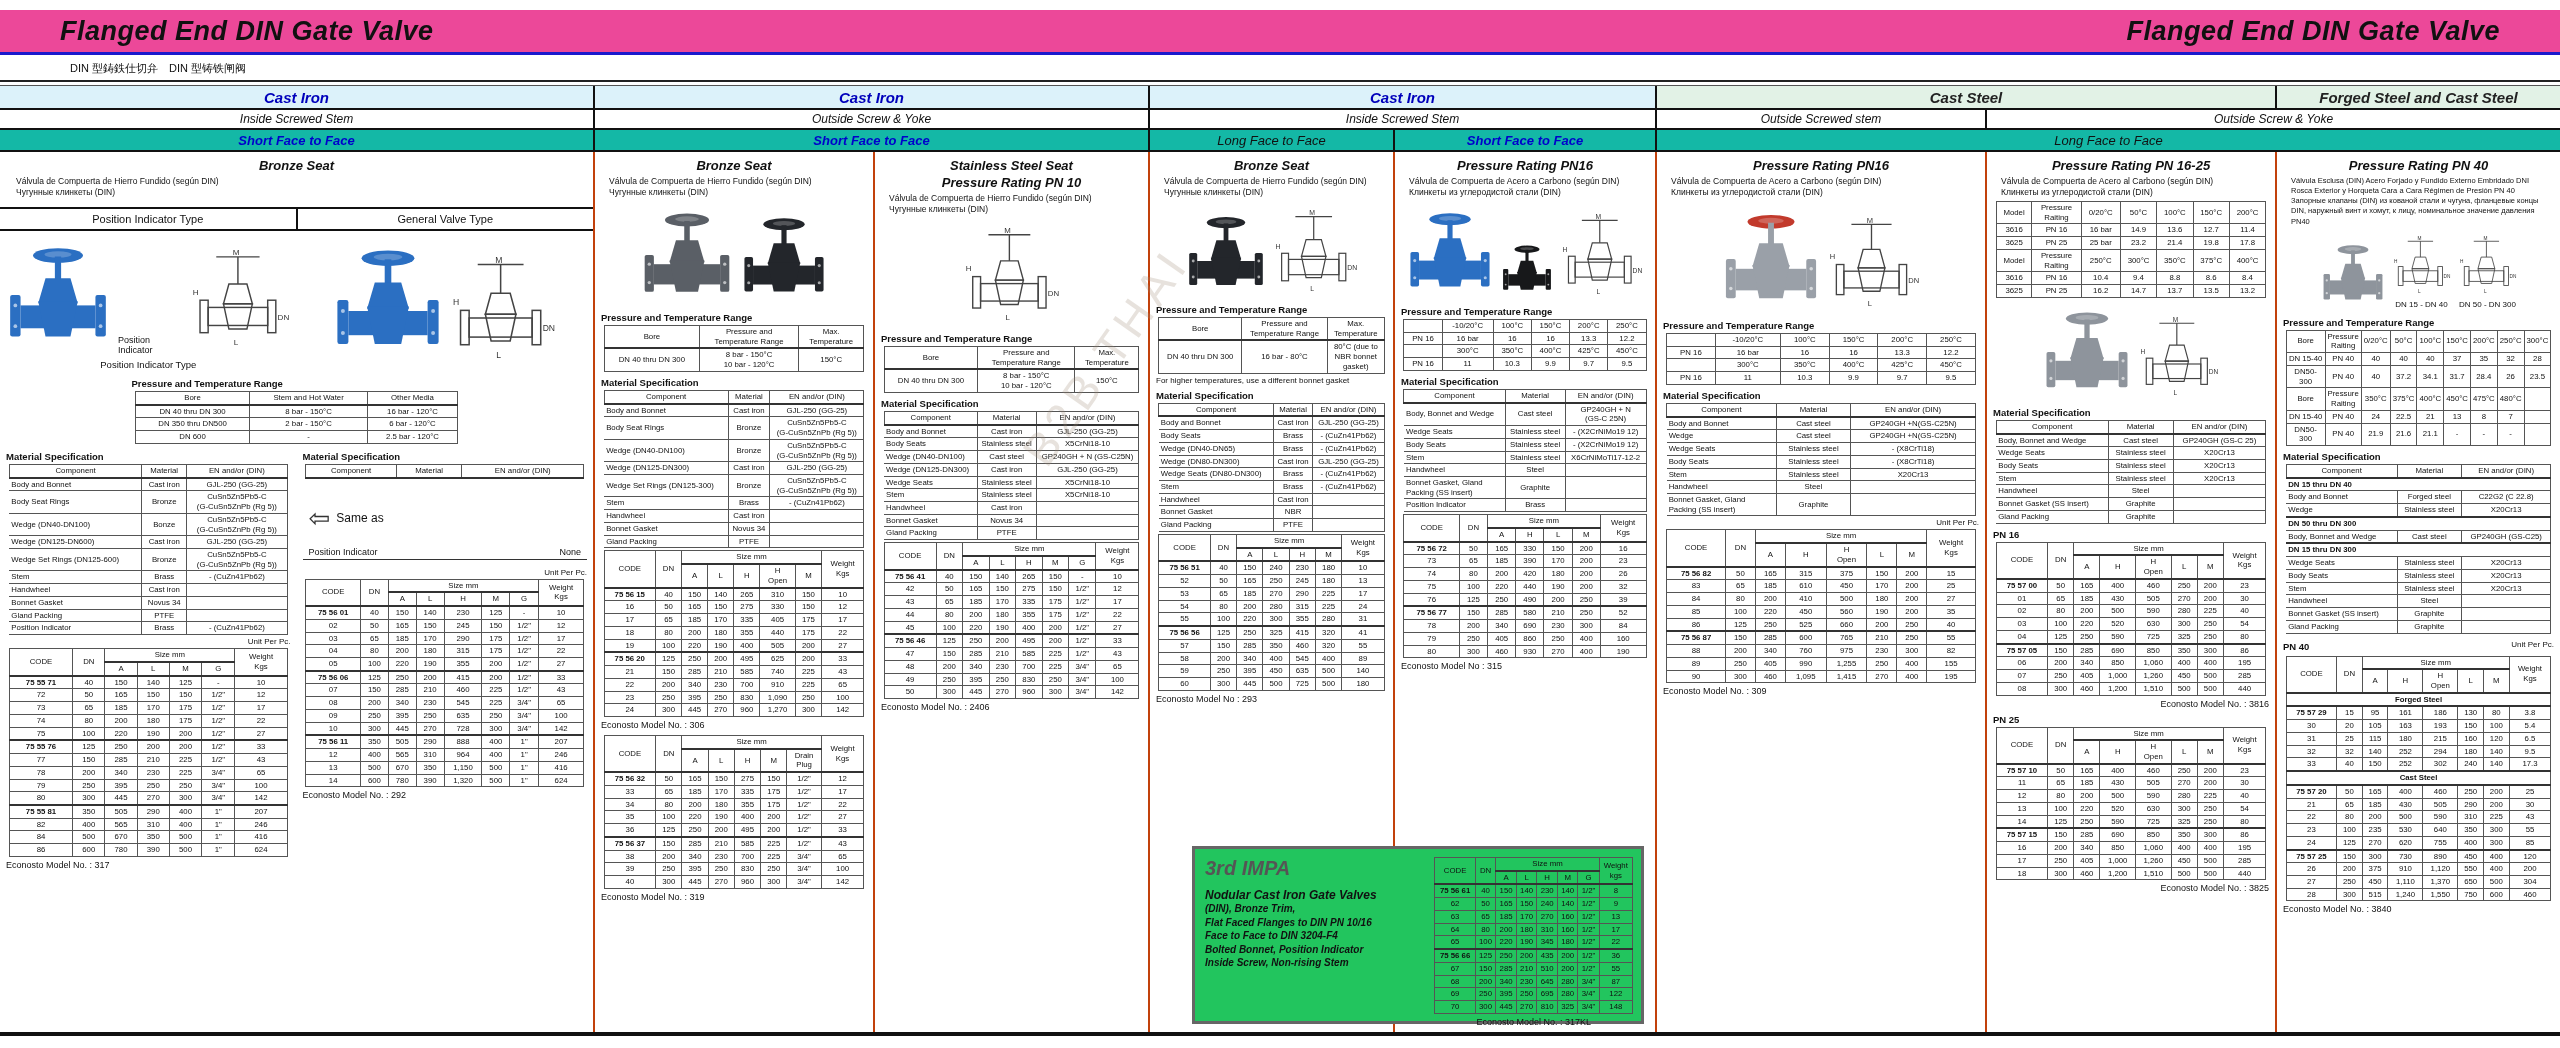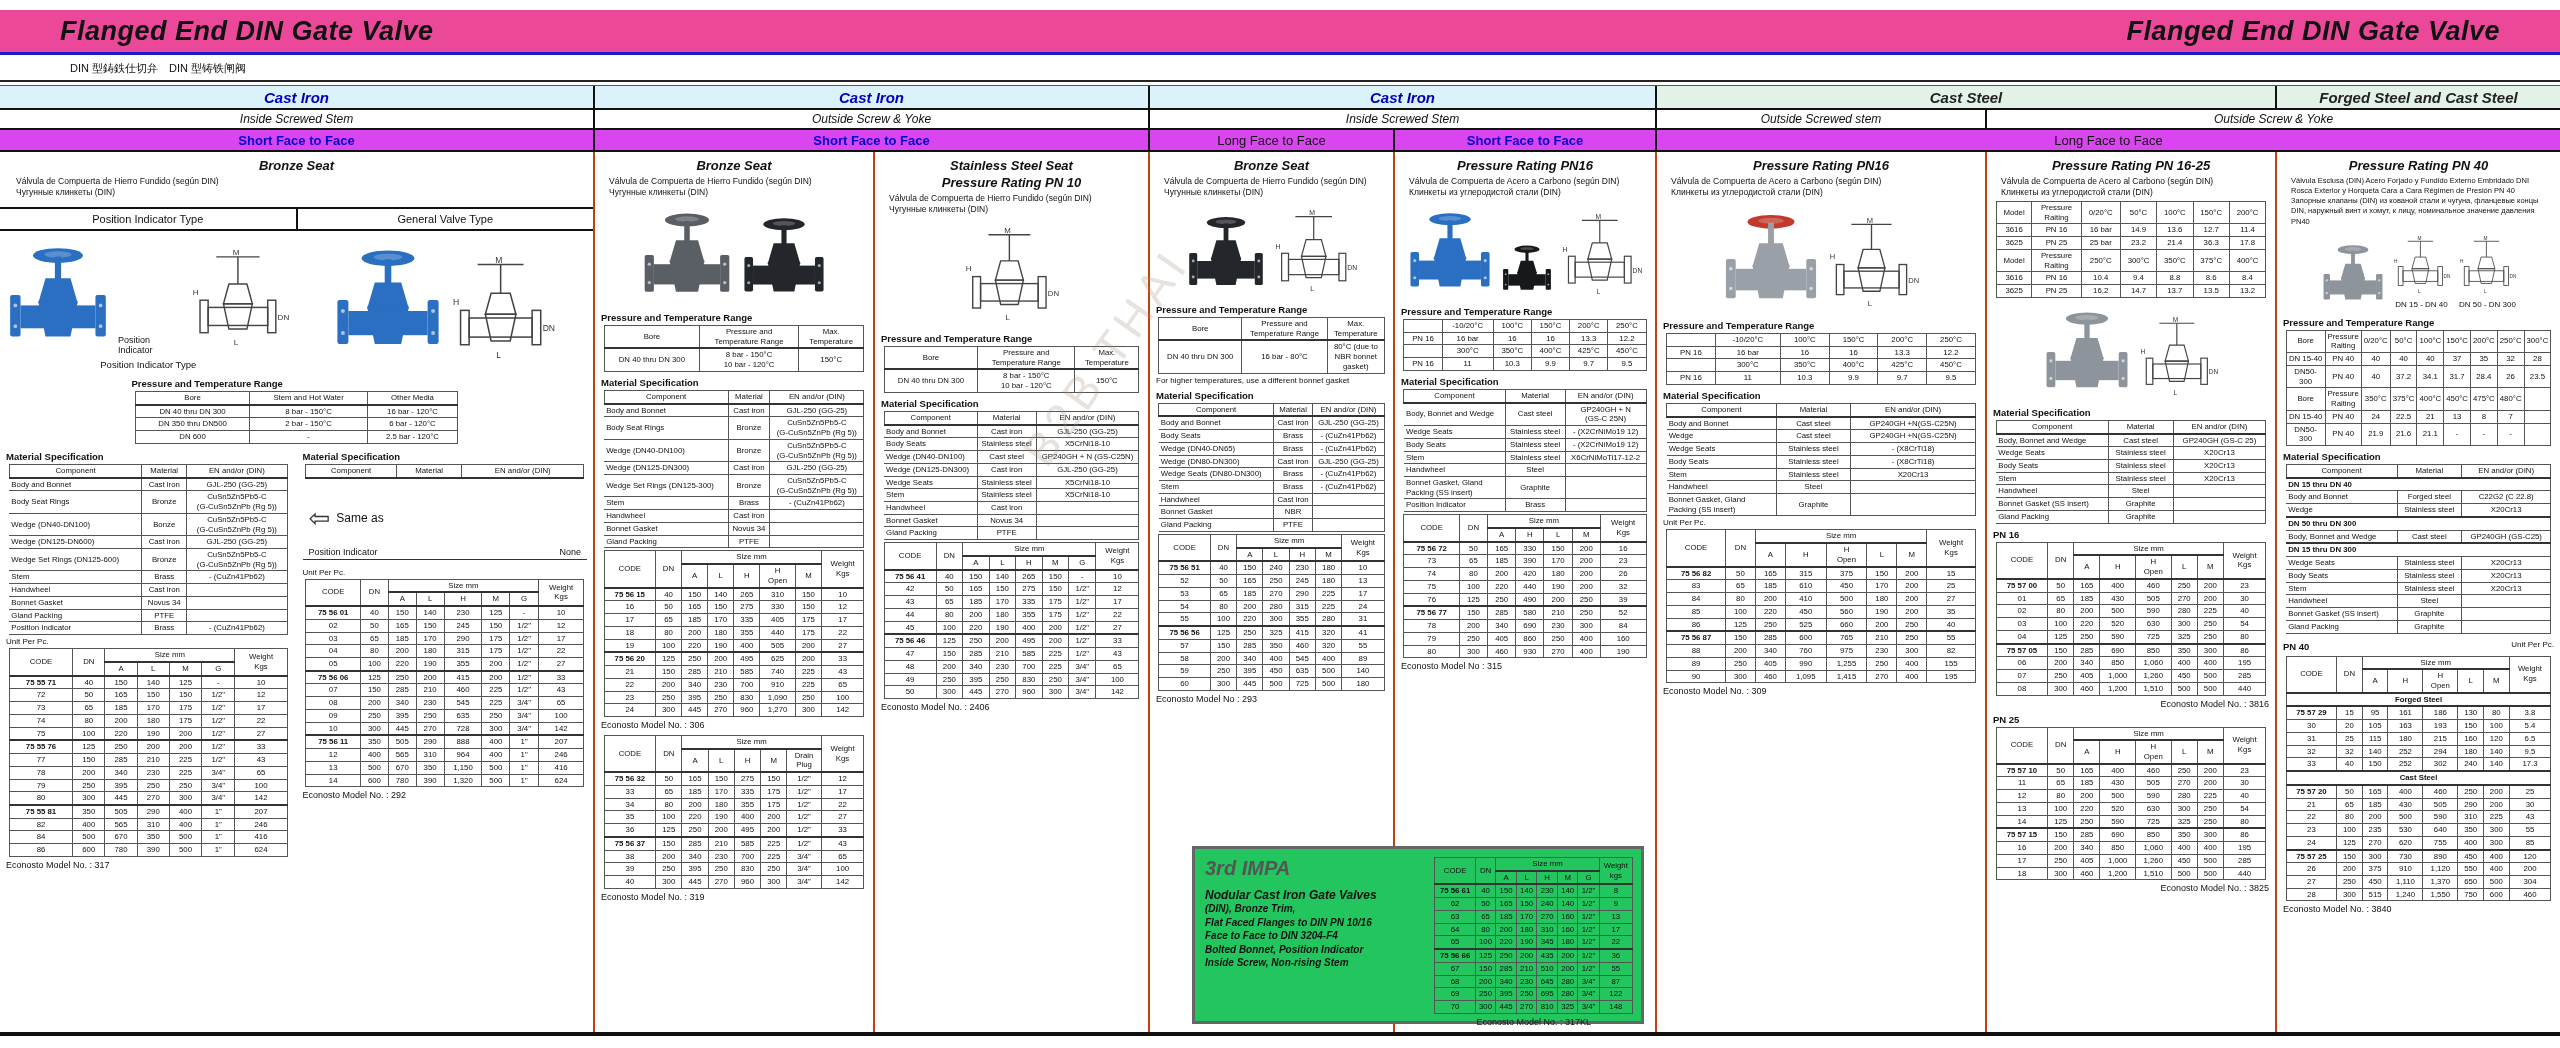--- a/index.html
+++ b/index.html
@@ -17,35 +17,35 @@
   .hcell{display:flex;align-items:center;justify-content:center;
          border-right:2px solid #111;box-sizing:border-box;}
   .hcell:last-child{border-right:none;}
   .r1{height:22px;}
   .r1 .hcell{font-size:15px;font-weight:bold;font-style:italic;}
   .bg-ci{background:#dcf2fa;color:#0000bb;}
   .bg-cs{background:#e2f2e6;color:#222;}
   .r2{height:18px;}
   .r2 .hcell{font-size:12px;font-style:italic;background:#fff;}
   .r3{height:20px;}
-  .r3 .hcell{font-size:13px;background:#d946ef;}
+  .r3 .hcell{font-size:13px;font-style:italic;background:#14b8a6;}
   .blue{color:#0000cc;font-weight:bold;}
   
   .content{display:flex;height:884px;border-bottom:4px solid #111;box-sizing:border-box;}
   .grp,.col{box-sizing:border-box;border-right:2px solid #c2410c;overflow:hidden;position:relative;}
   .col{padding:4px 6px;}
   .grp{padding:0;}
   .seathead{border-bottom:2px solid #111;padding:4px 8px 6px;text-align:center;}
   .ttl{font-weight:bold;font-style:italic;font-size:13px;text-align:center;margin:2px 0;}
   .desc{font-size:8.5px;text-align:left;line-height:1.35;margin:3px 8px 2px;}
   .subhdr{display:flex;border-bottom:2px solid #111;}
   .subhdr div{flex:1;text-align:center;font-size:11px;padding:4px 0;border-right:2px solid #111;}
   .subhdr div:last-child{border-right:none;border-radius:9px;}
   .sec{font-weight:bold;font-size:9.5px;margin:5px 0 2px;}
-  .unit{font-size:8px;margin:2px 0;}
+  .unit{font-size:8px;text-align:right;margin:2px 0;}
   .eco{font-size:9px;margin:3px 0 5px;}
   .note{font-size:8px;margin:2px 0;}
   table.tb{border-collapse:collapse;margin:2px auto;width:98%;}
   .tb th,.tb td{border:1px solid #555;padding:1px 2px;font-size:7.8px;
       text-align:center;white-space:pre-line;line-height:1.25;}
   .tb thead th{border-bottom:2px solid #333;font-weight:normal;}
   table.ms td:first-child{text-align:left;}
   table.ms td{border-left:none;border-right:1px solid #555;}
   .code-strong{font-weight:bold;}
   tr.grpline td{border-top:2px solid #333;}
@@ -1784,21 +1784,21 @@
               <td>13.6</td>
               <td>12.7</td>
               <td>11.4</td>
             </tr>
             <tr>
               <td>3625</td>
               <td>PN 25</td>
               <td>25 bar</td>
               <td>23.2</td>
               <td>21.4</td>
-              <td>36.3</td>
+              <td>19.8</td>
               <td>17.8</td>
             </tr>
             <tr>
               <td>Model</td>
               <td>Pressure
 Raiting</td>
               <td>250°C</td>
               <td>300°C</td>
               <td>350°C</td>
               <td>375°C</td>

